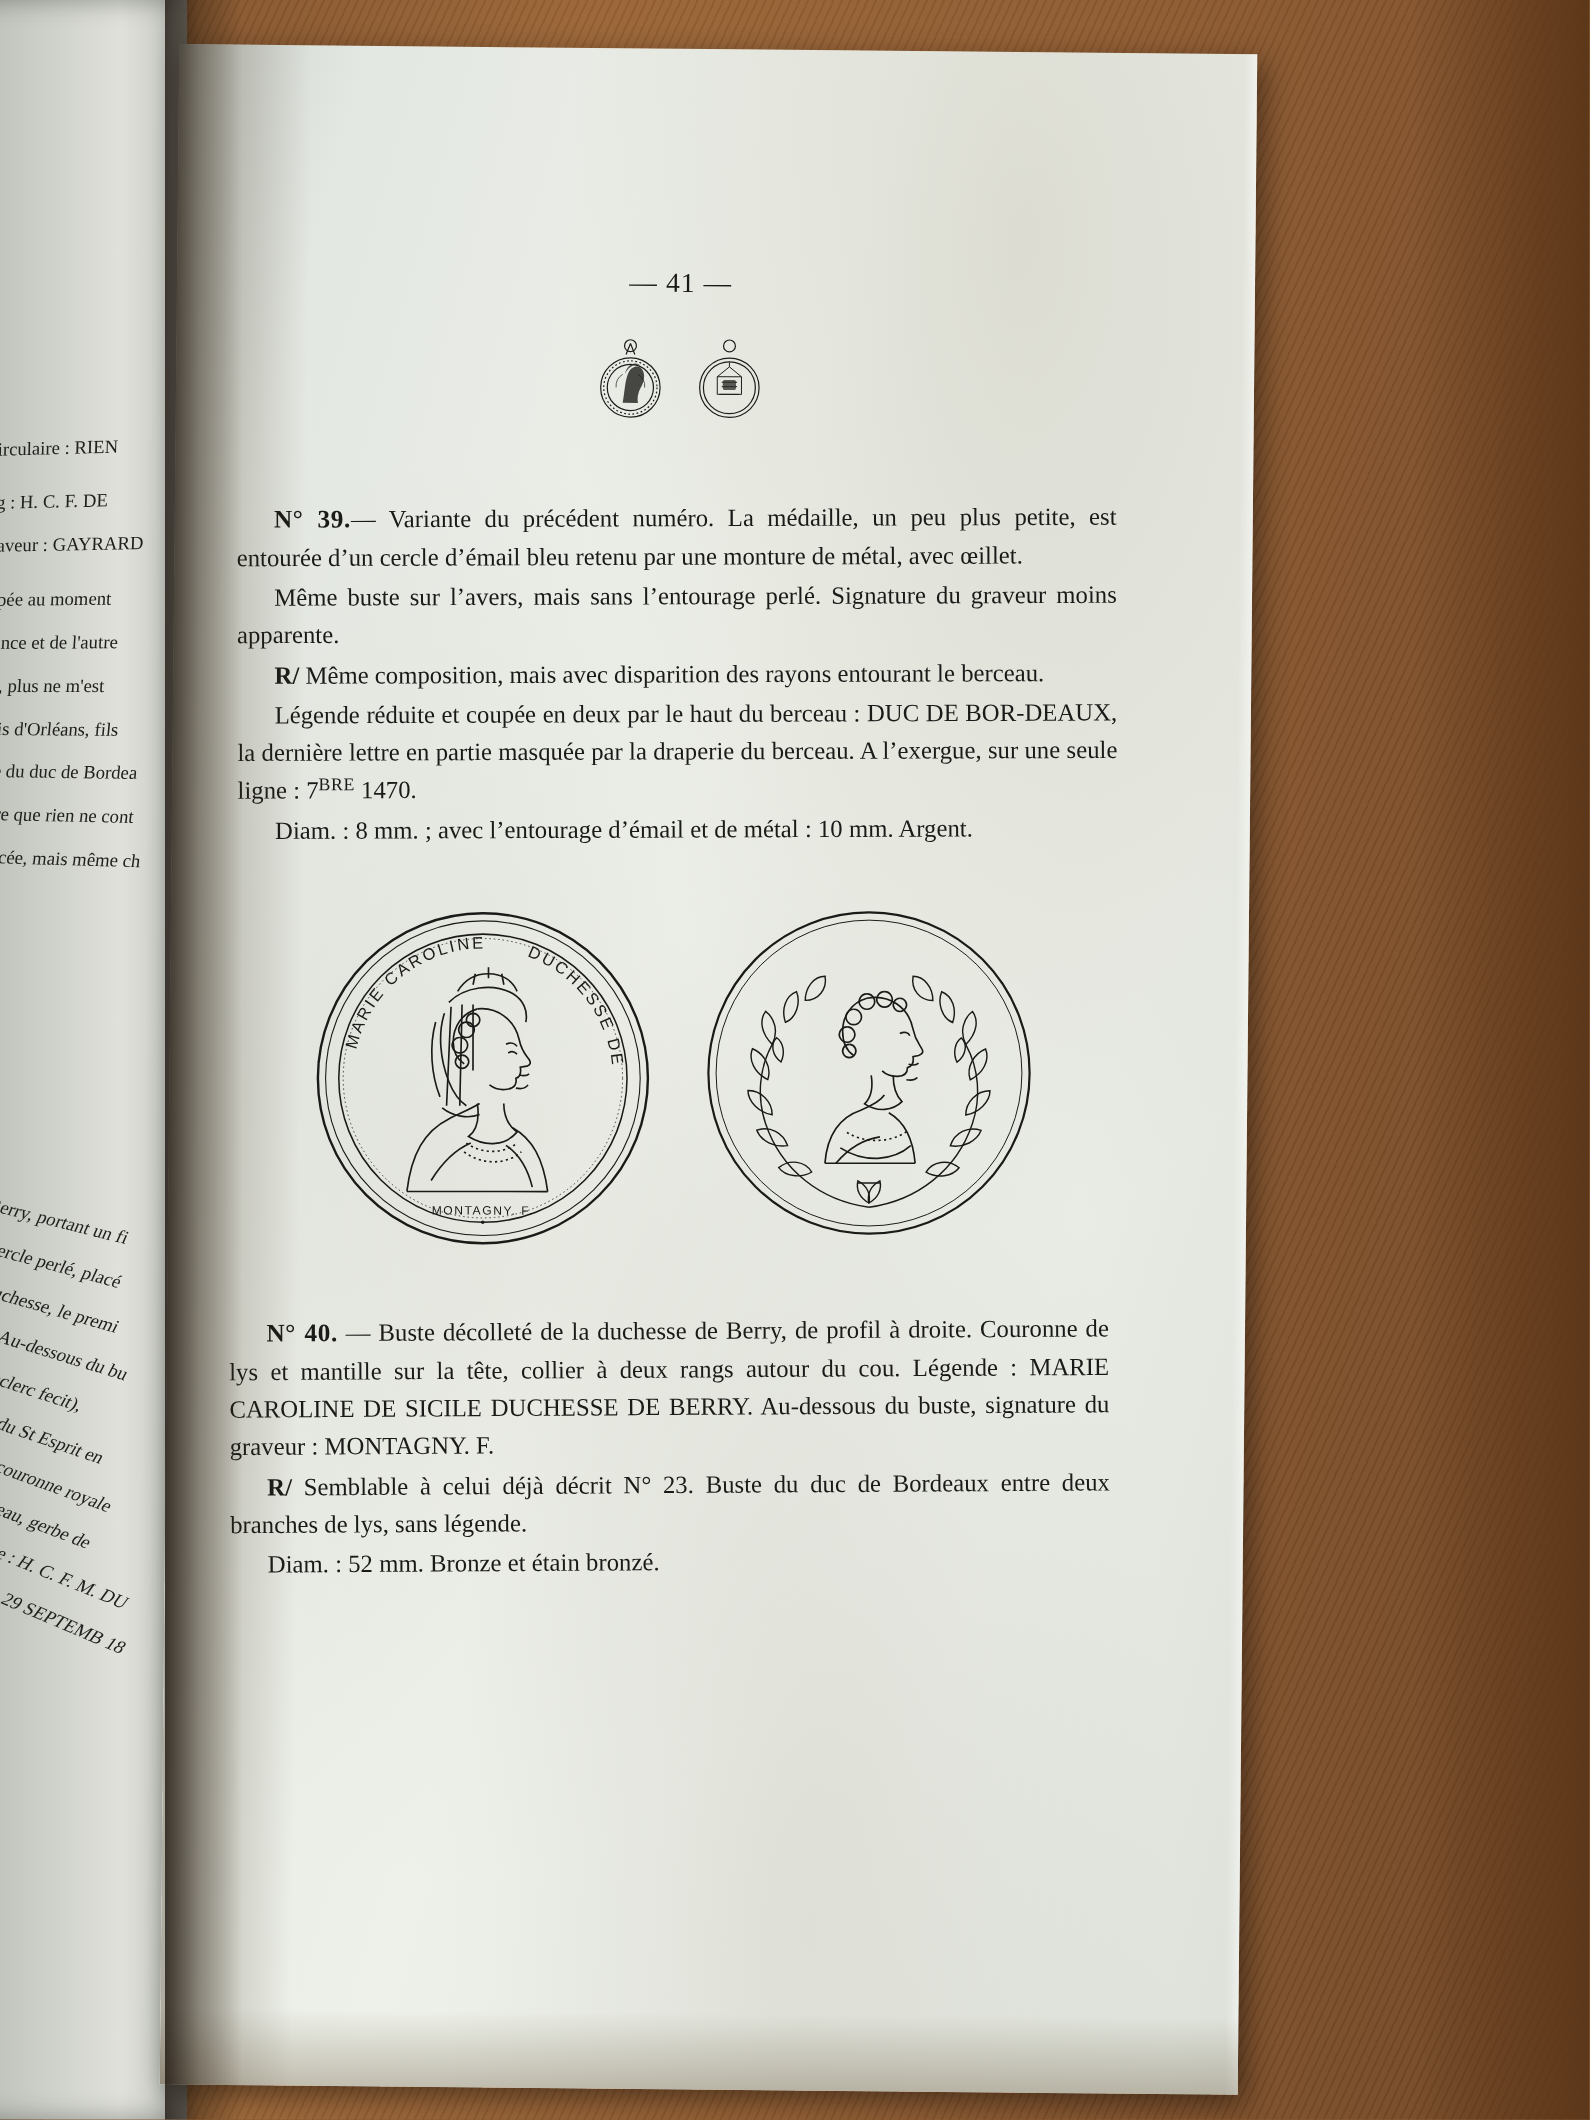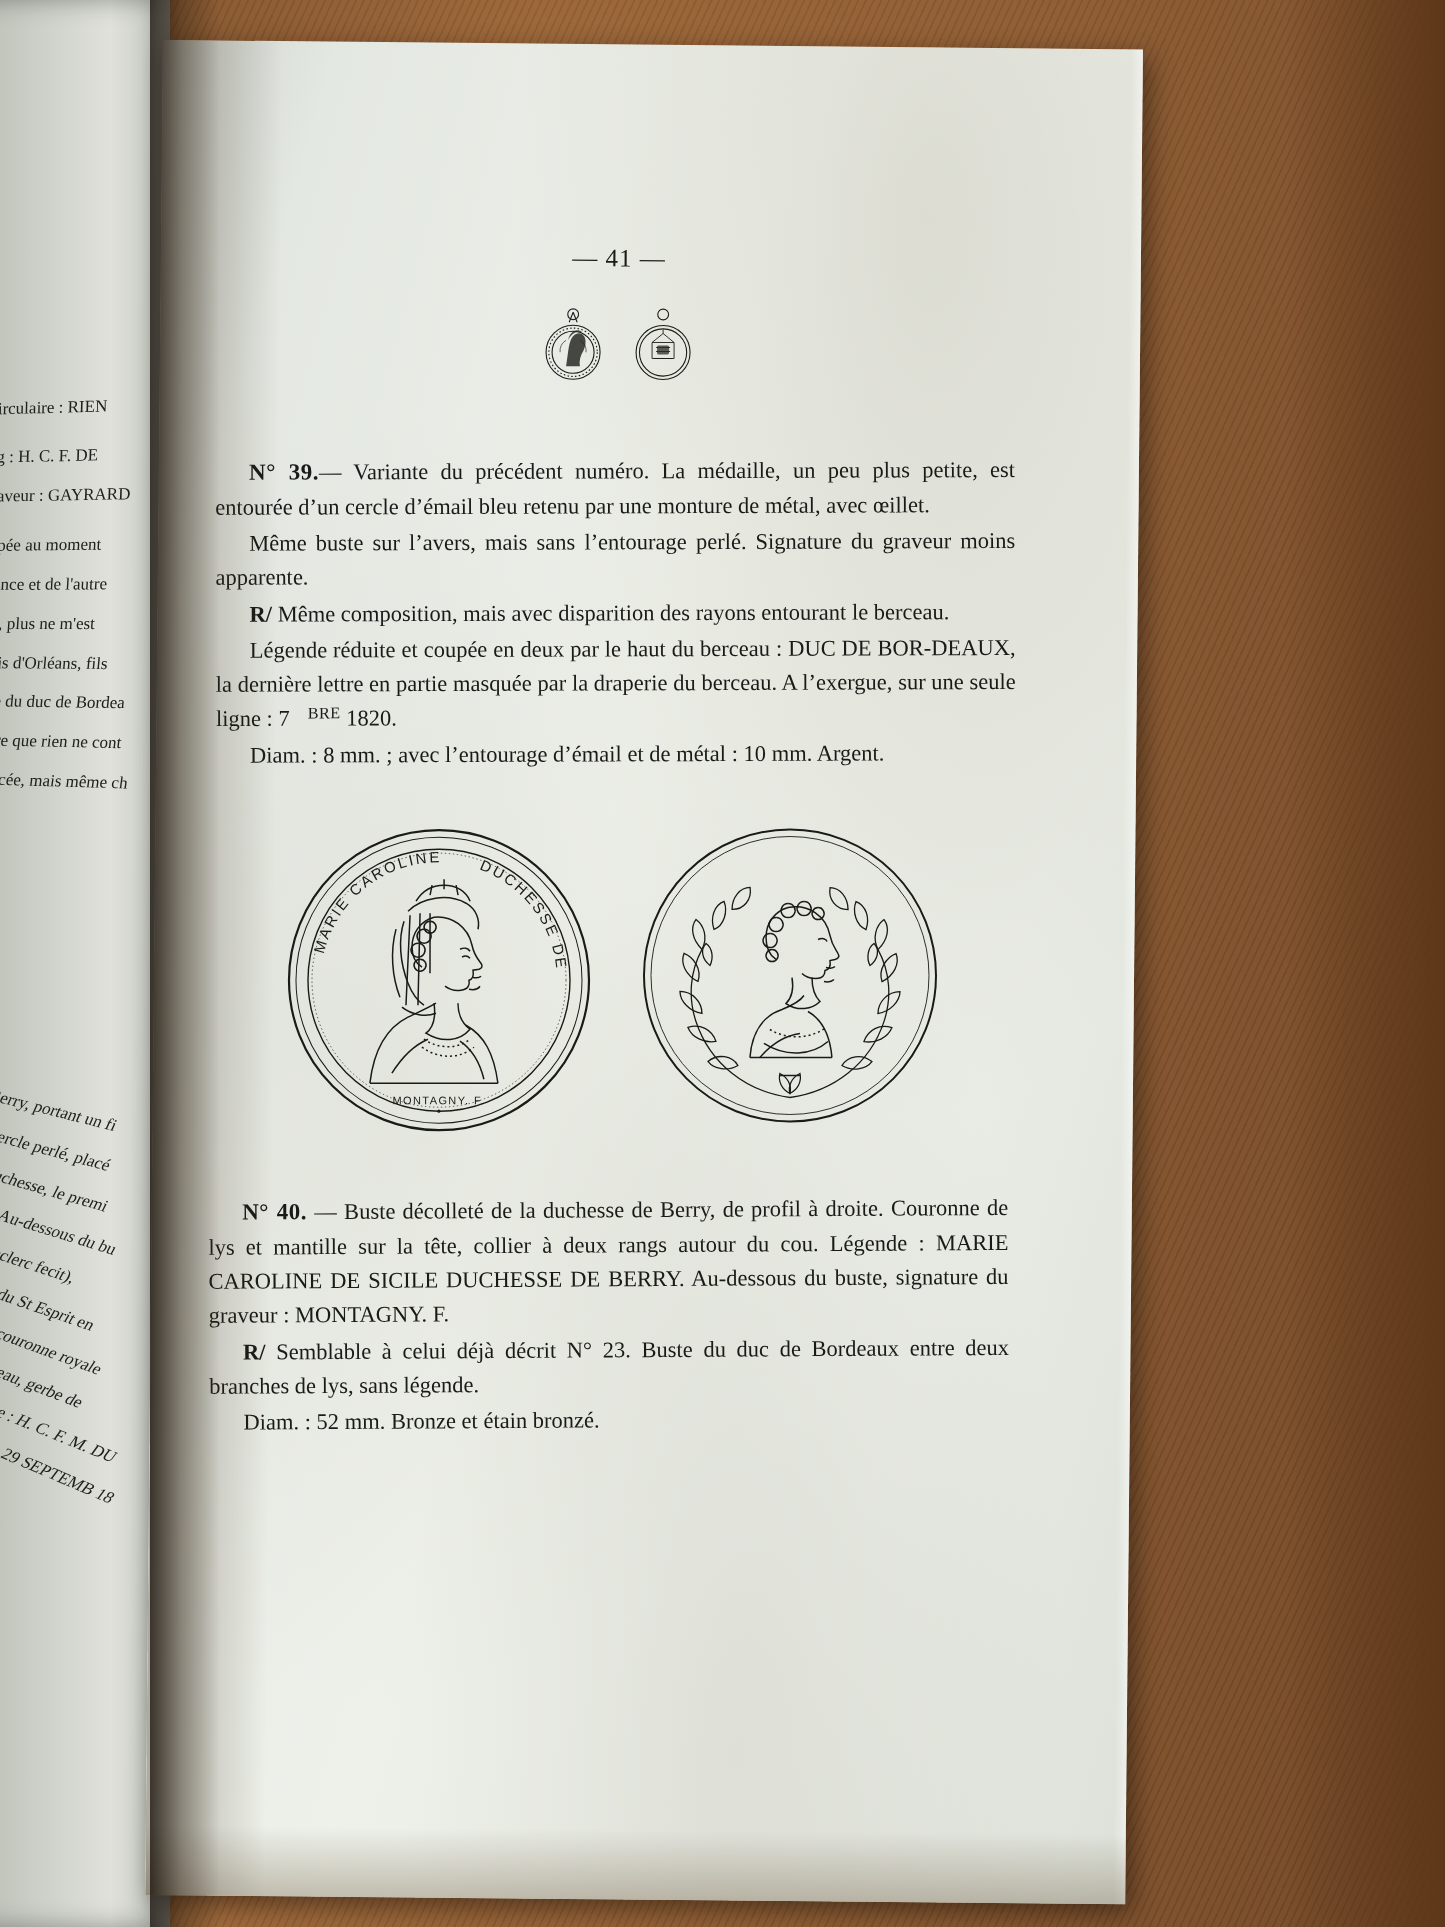--- a/index.html
+++ b/index.html
@@ -162,21 +162,21 @@
     text-align: justify;
     transform: rotate(-0.75deg);
   }
   .textblock p {
     margin: 0 0 2px 0;
     text-indent: 34px;
   }
   .num { font-weight: bold; font-size: 23px; letter-spacing: 0.5px; }
   .rev { font-weight: bold; }
   .sup { font-size: 0.62em; vertical-align: 0.45em; letter-spacing: 0.5px; }
-  .smallcap { font-size: 0.72em; margin-left: 18px; }
+  .smallcap { font-size: 0.72em; }
 
   .fig-large {
     margin-top: 54px;
     display: flex;
     justify-content: center;
     gap: 46px;
     transform: rotate(-0.5deg);
   }
 
   .textblock2 {
@@ -291,21 +291,21 @@
         <span>Variante du précédent numéro. La médaille, un peu plus petite, est entourée d’un cercle d’émail bleu retenu par une monture de métal, avec œillet.</span>
       </p>
       <p>
         <span>Même buste sur l’avers, mais sans l’entourage perlé. Signature du graveur moins apparente.</span>
       </p>
       <p>
         <span class="rev">R/</span>
         <span>Même composition, mais avec disparition des rayons entourant le berceau.</span>
       </p>
       <p>
-        <span>Légende réduite et coupée en deux par le haut du berceau : DUC DE BOR-DEAUX, la dernière lettre en partie masquée par la draperie du berceau. A l’exergue, sur une seule ligne : 7</span><span class="sup smallcap">BRE</span><span> 1820.</span>
+        <span>Légende réduite et coupée en deux par le haut du berceau : DUC DE BOR-DEAUX, la dernière lettre en partie masquée par la draperie du berceau. A l’exergue, sur une seule ligne : 7</span><span class="sup smallcap">BRE</span><span> 1470.</span>
       </p>
       <p>
         <span>Diam. : 8 mm. ; avec l’entourage d’émail et de métal : 10 mm. Argent.</span>
       </p>
     </div>
 
     <div class="fig-large">
 
       <svg width="310" height="310" viewBox="0 0 310 310">
         <defs>

